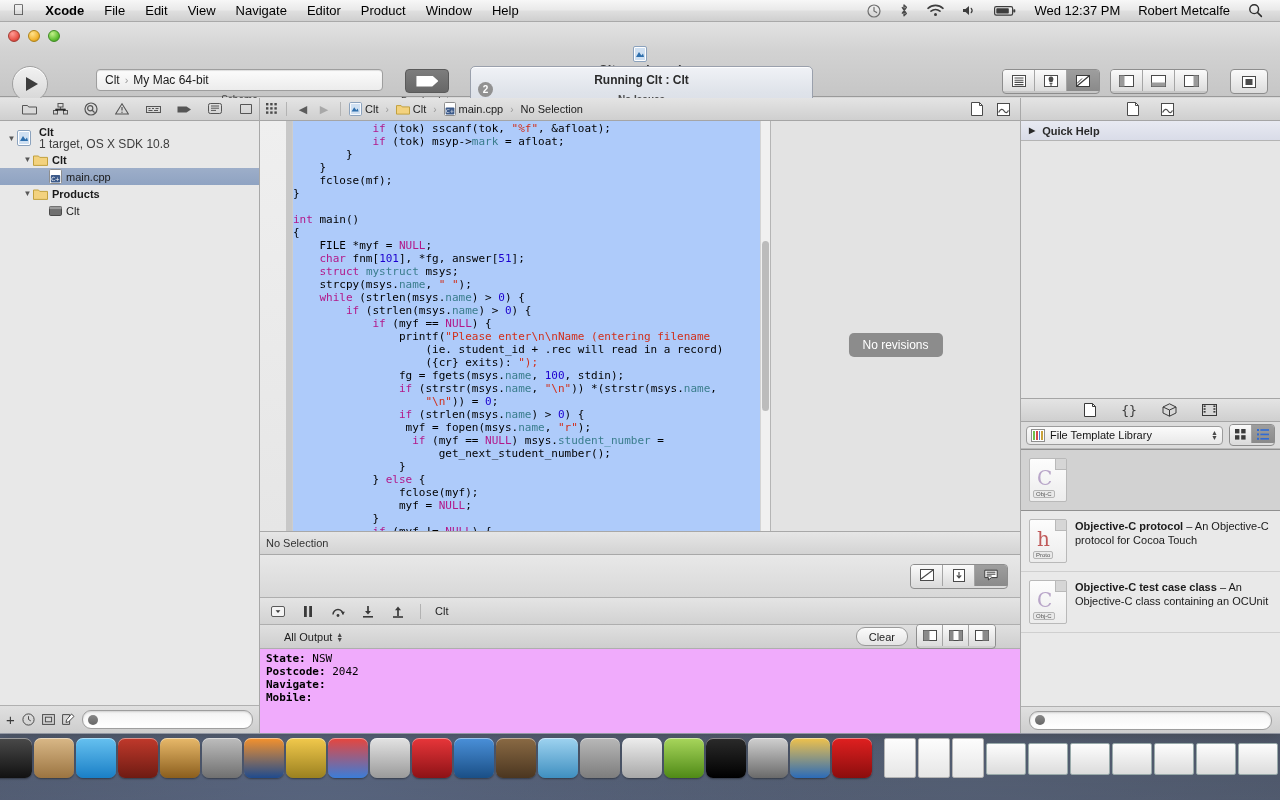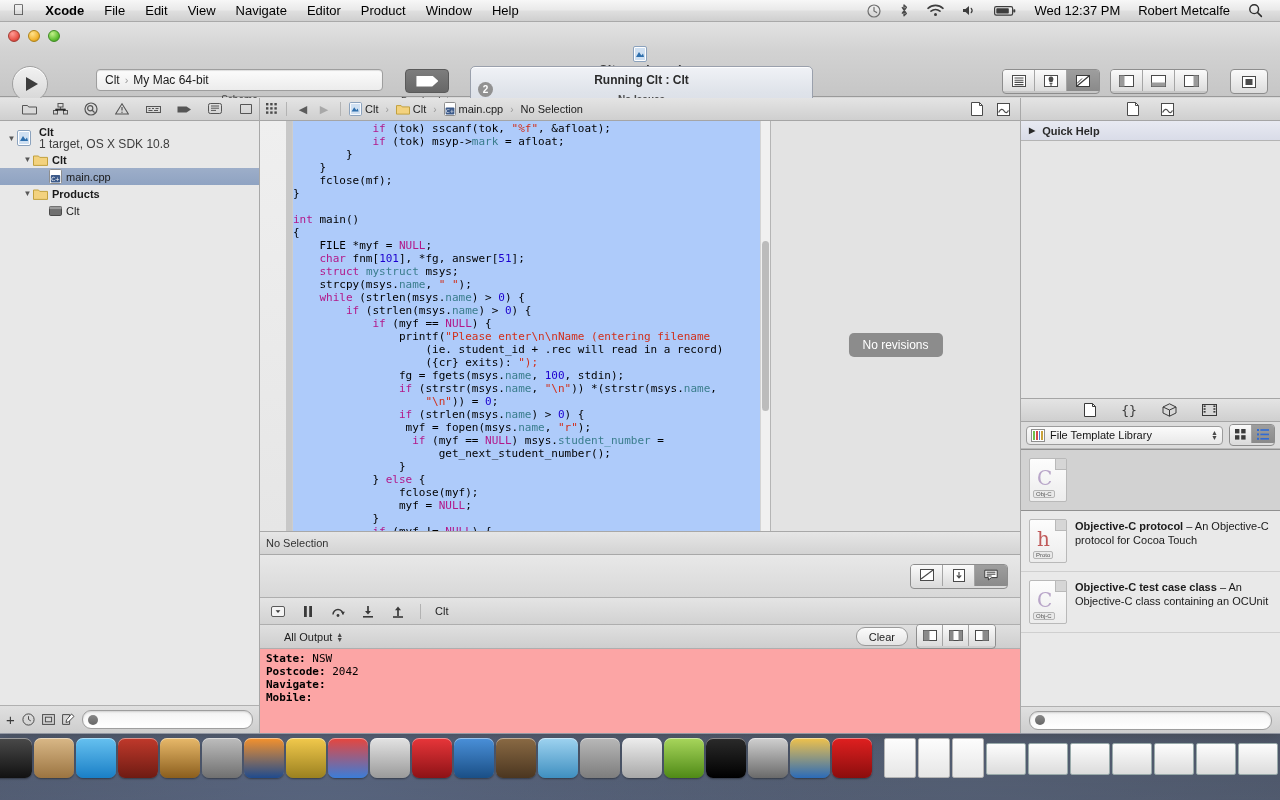--- a/index.html
+++ b/index.html
@@ -239,21 +239,21 @@
   }
   .stepper { display: inline-flex; flex-direction: column; margin-left: 4px; line-height: 5px; font-size: 7px; color: #4a4a4a; }
   #clear-btn {
     margin-left: auto; height: 17px; border-radius: 9px; border: 1px solid #9a9a9a;
     background: linear-gradient(#fbfbfb, #e4e4e4);
     font-size: 11px; color: #1c1c1c; padding: 0 12px;
     display: flex; align-items: center;
   }
   #console-seg { margin-left: 8px; }
   #console {
-    flex: 1; background: #fca5a5; overflow: hidden;
+    flex: 1; background: #f0abfc; overflow: hidden;
     font-family: "DejaVu Sans Mono", "Liberation Mono", monospace;
     font-size: 11px; line-height: 13px; color: #000;
     padding: 3px 0 0 6px;
   }
   .clabel { font-weight: bold; }
 
   
   #utilities { width: 260px; height: 635px; background: #e4e4e4; border-left: 1px solid #a8a8a8; display: flex; flex-direction: column; box-sizing: border-box; }
   #util-tabs {
     height: 22px; background: linear-gradient(#e4e4e4, #cfcfcf);

